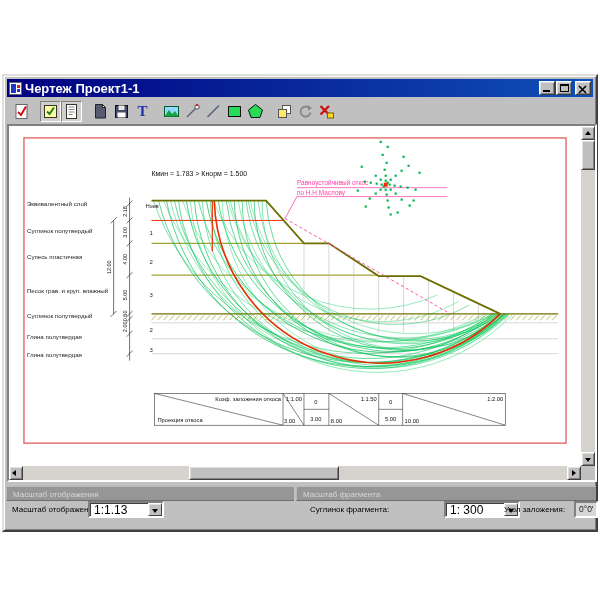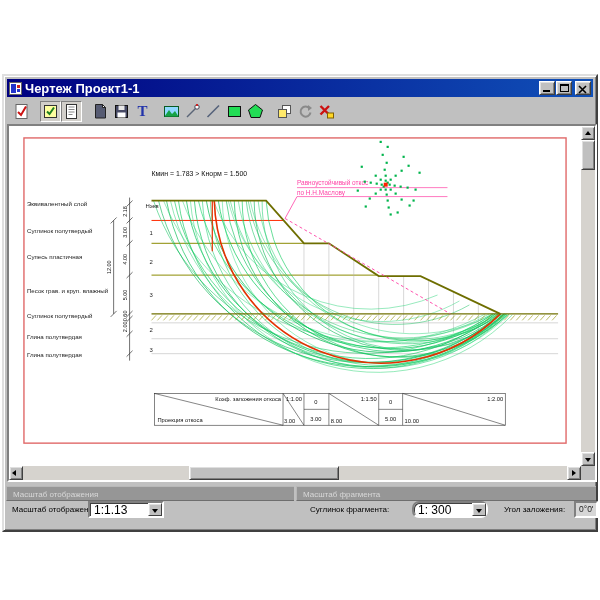--- a/index.html
+++ b/index.html
@@ -396,21 +396,21 @@
 
   <div class="ctl-label" style="left:8px;">Масштаб отображения:</div>
   <div class="combo" style="left:84px;width:76px;">
     <div class="val">1:1.13</div>
     <div class="drop">
         <div class="arr down"></div>
       </div>
   </div>
 
   <div class="ctl-label" style="left:306px;">Суглинок фрагмента:</div>
-  <div class="combo" style="left:408px;width:76px;border-radius:7px;">
+  <div class="combo" style="left:440px;width:76px;">
     <div class="val">1: 300</div>
     <div class="drop">
         <div class="arr down"></div>
       </div>
   </div>
 
   <div class="ctl-label" style="left:500px;">Угол заложения:</div>
   <div class="field" style="left:570px;width:24px;">0°0'</div>
 
 </div>

